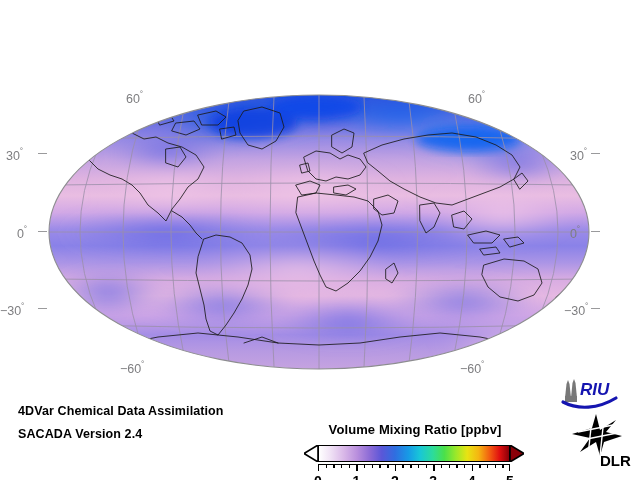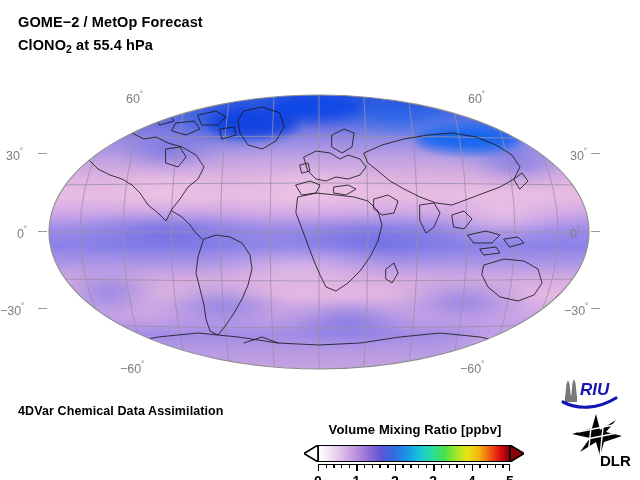--- a/index.html
+++ b/index.html
@@ -58,24 +58,20 @@
 
   
   .riu{position:absolute;left:560px;top:378px;width:74px;height:32px;}
   .dlr{position:absolute;left:566px;top:412px;width:66px;height:56px;}
 </style>
 </head>
 <body>
 
 <div class="fig">
 
-  <div class="hdr-left">
-    <div class="l1">GOME−2 / MetOp Forecast</div>
-    <div class="l2"><span>ClONO</span><sub>2</sub><span> at 55.4 hPa</span></div>
-  </div>
 
 
   <div class="map-wrap">
 
     <svg class="map-svg" viewBox="0 0 542 278" preserveAspectRatio="none">
       <defs>
         <clipPath id="globeClip">
           <ellipse cx="271" cy="139" rx="270" ry="137"></ellipse>
         </clipPath>
 
@@ -262,20 +258,21 @@
 
     <span class="latdash" style="left:-10px;top:60px;"></span>
     <span class="latdash" style="left:-10px;top:138px;"></span>
     <span class="latdash" style="left:-10px;top:215px;"></span>
     <span class="latdash" style="left:543px;top:60px;"></span>
     <span class="latdash" style="left:543px;top:138px;"></span>
     <span class="latdash" style="left:543px;top:215px;"></span>
   </div>
 
   <div class="foot f1">4DVar Chemical Data Assimilation</div>
+  <div class="foot f2">SACADA Version 2.4</div>
 
   <div class="cb-block">
     <div class="cb-title">Volume Mixing Ratio [ppbv]</div>
 
     <div class="cb-row">
 
       <svg class="cb-cap left" viewBox="0 0 14 17" preserveAspectRatio="none">
         <polygon points="14,0 14,17 0,8.5" fill="#ffffff" stroke="#000" stroke-width="1.6"></polygon>
       </svg>
 

